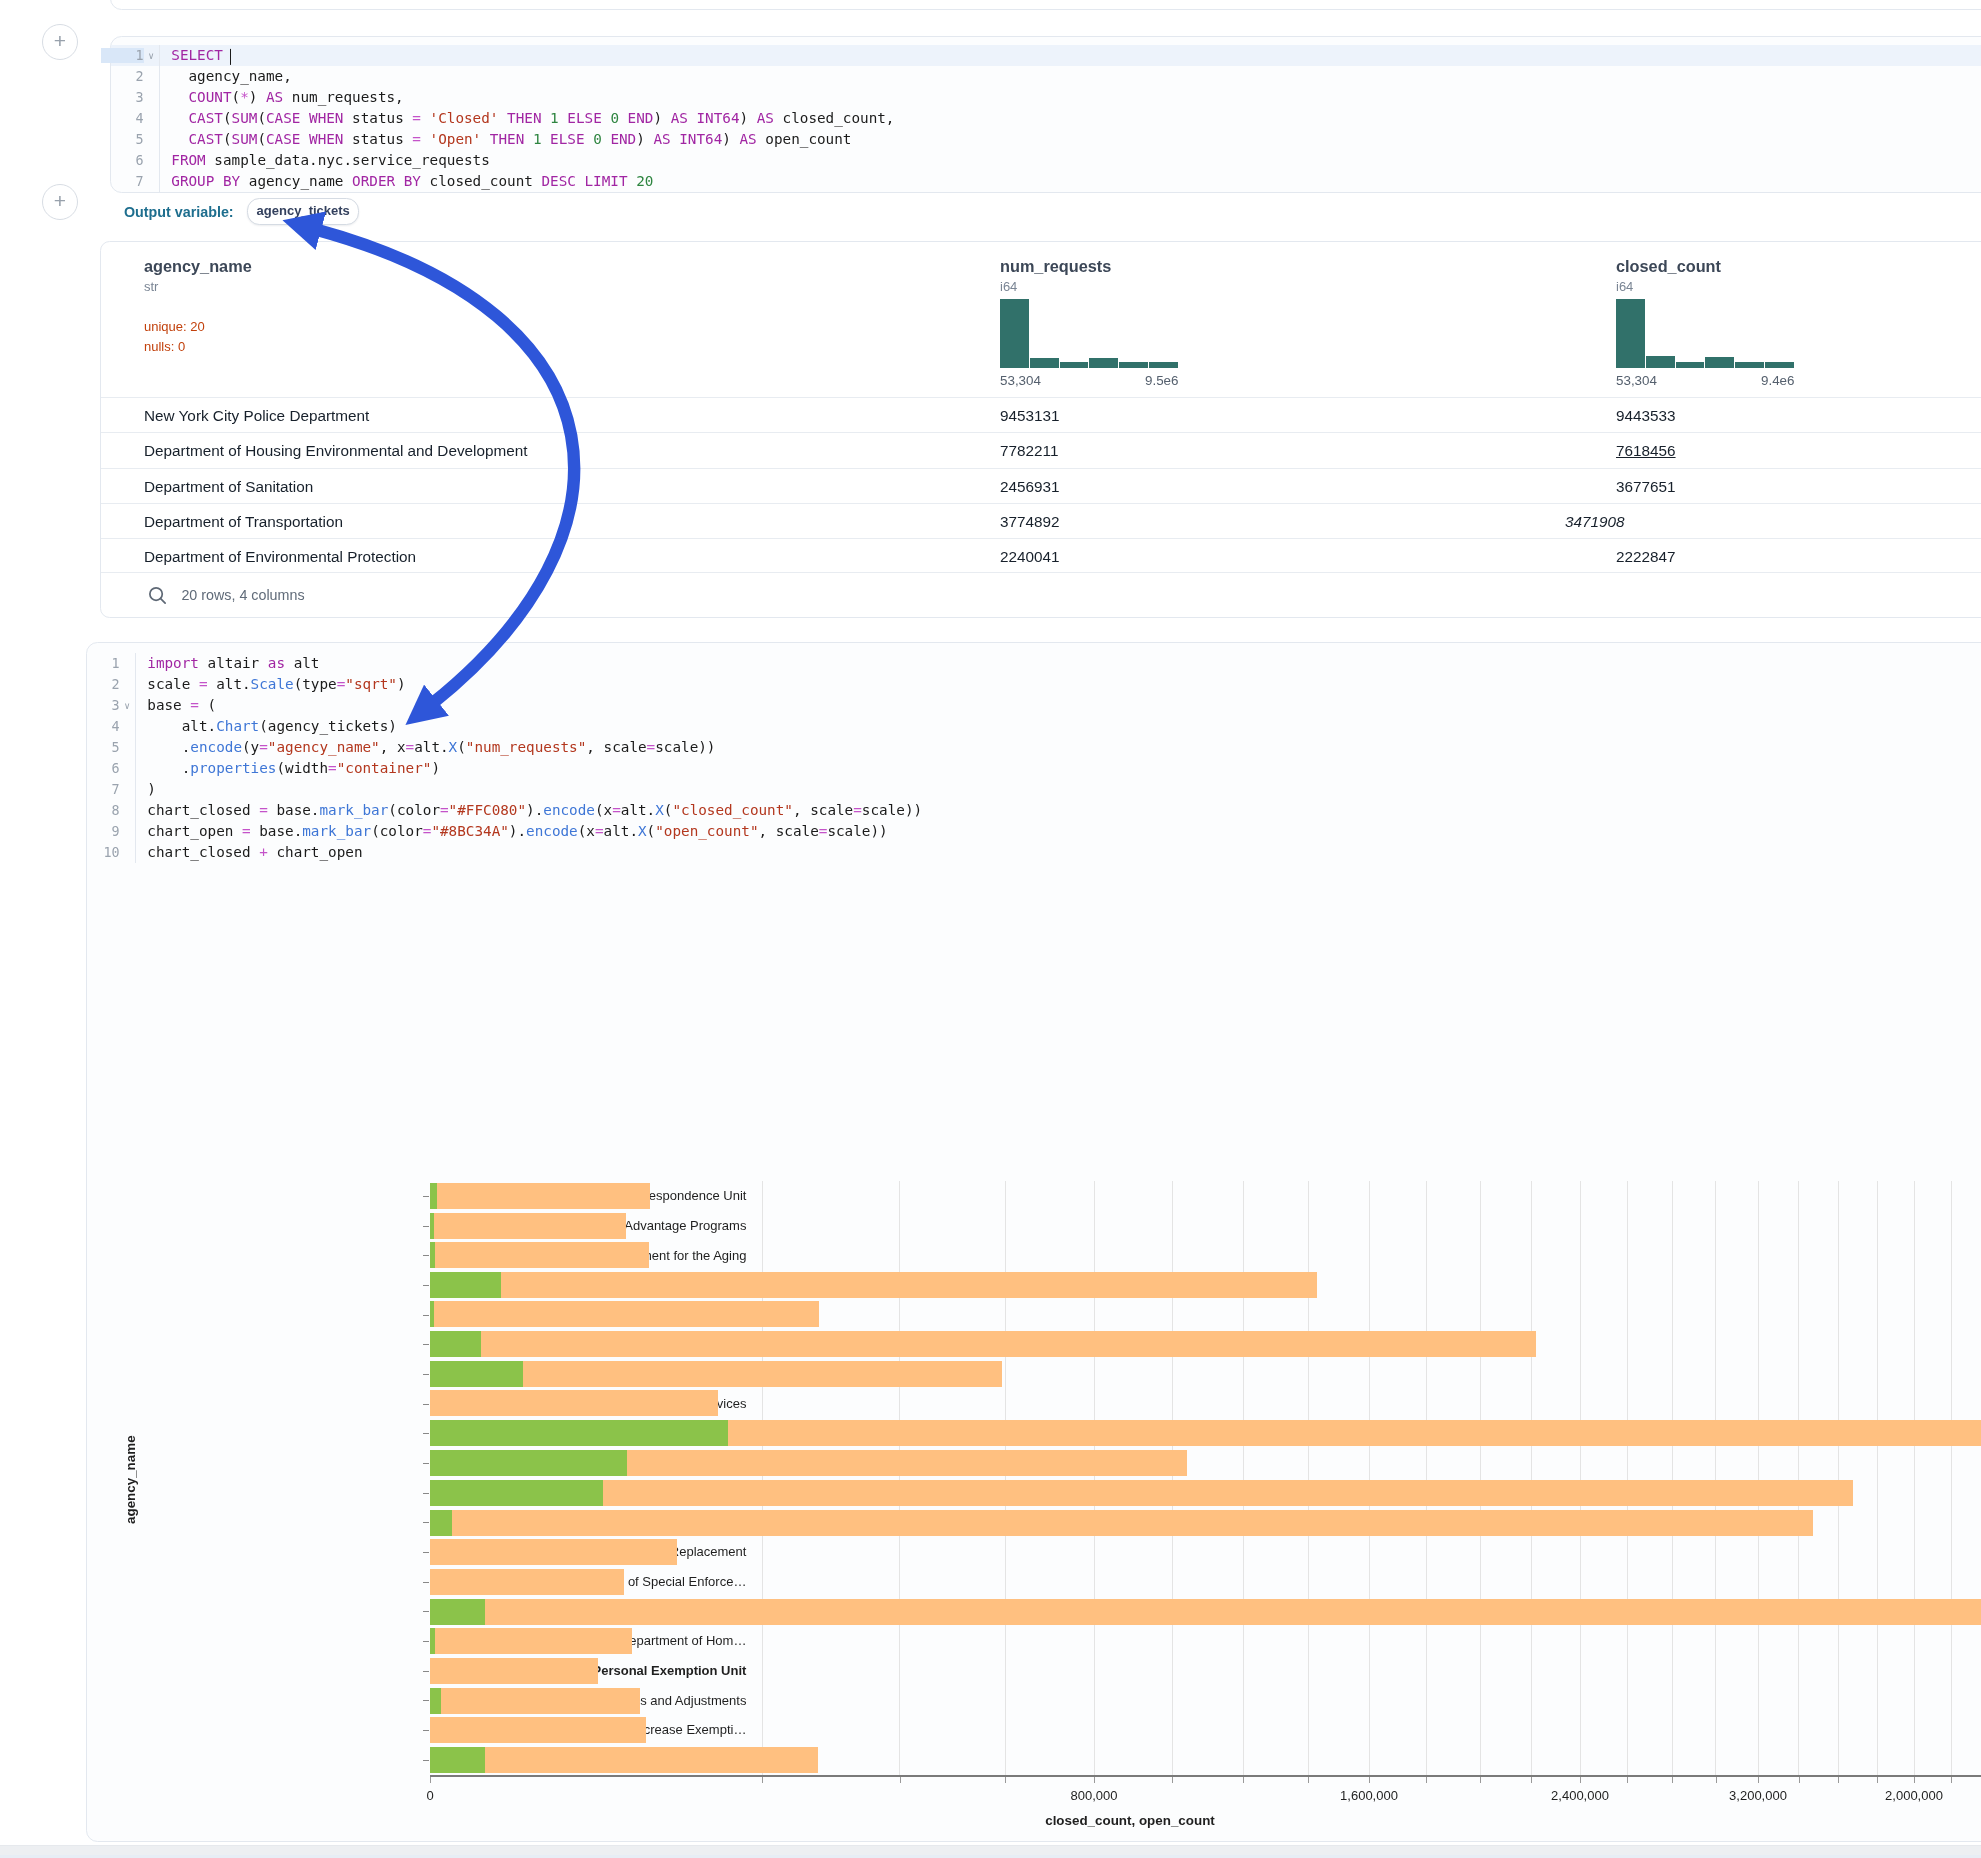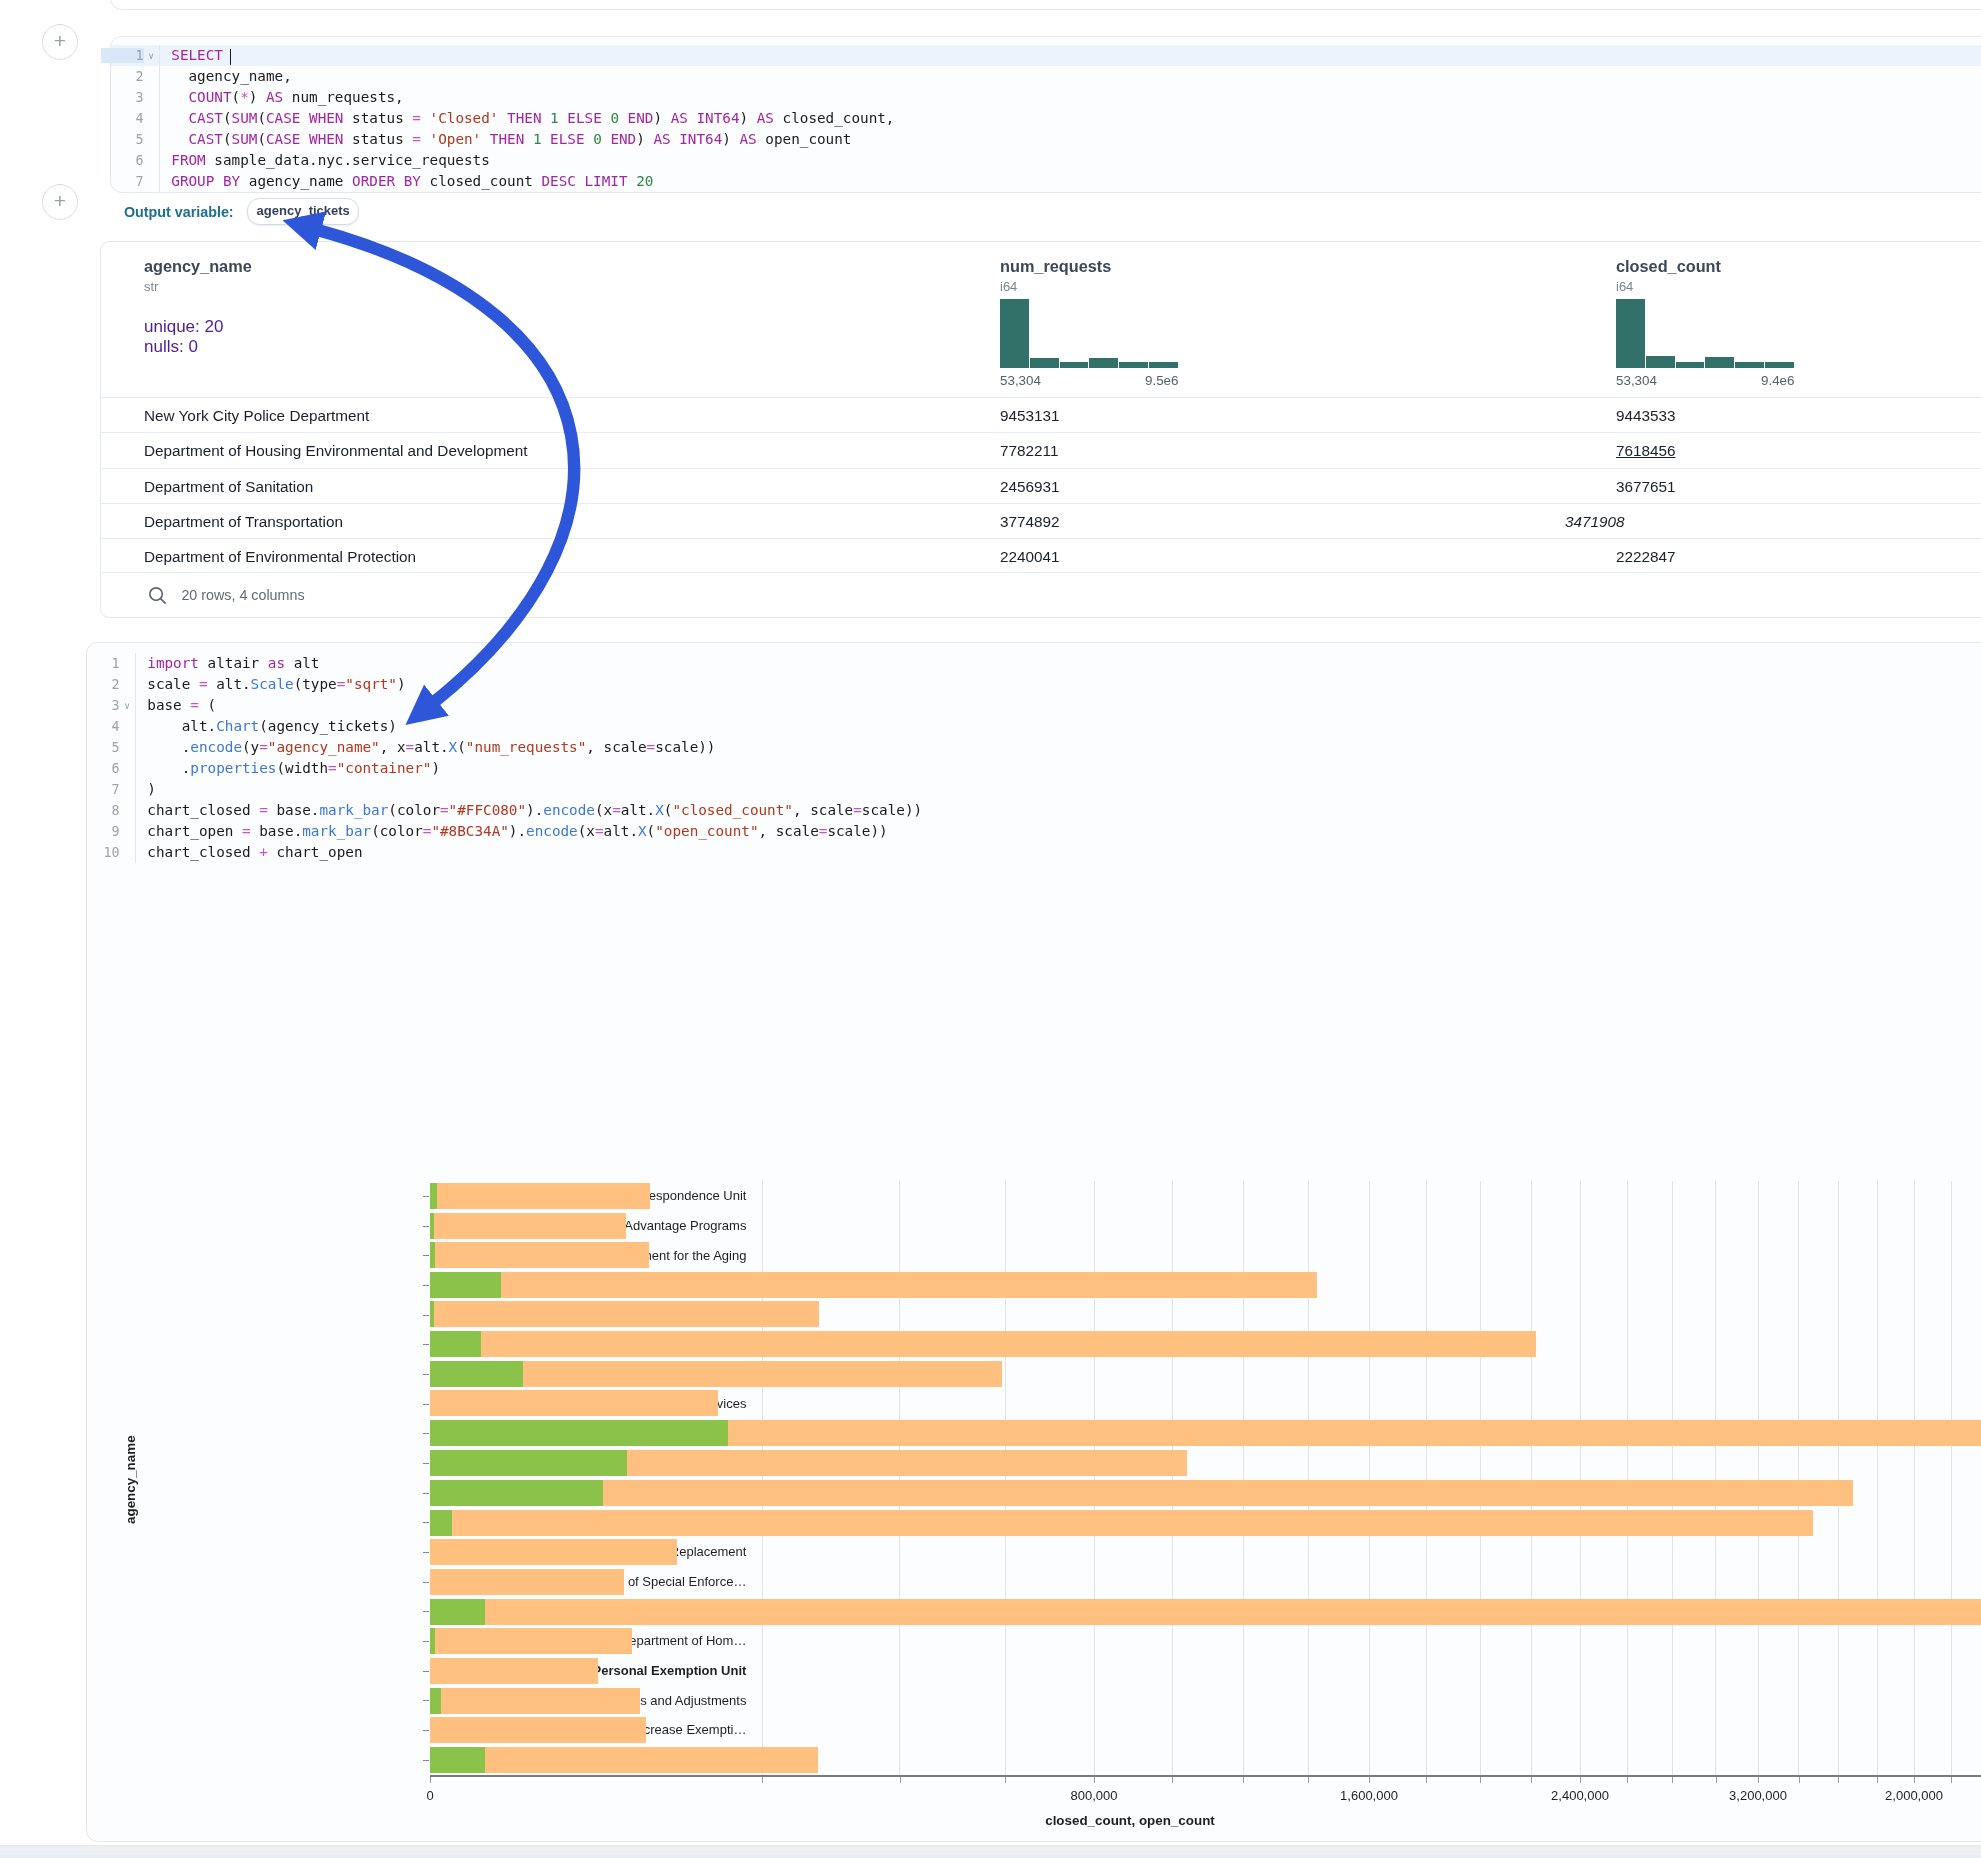--- a/index.html
+++ b/index.html
@@ -30,21 +30,21 @@
   #outvar{position:absolute;left:124px;top:197px;height:29px;display:flex;align-items:center;}
   #outvar .lbl{font-weight:bold;font-size:14.3px;color:#1E6E8E;margin-right:13.4px;}
   #outvar .pill{height:25px;max-width:107px;overflow:hidden;background:#fff;border:1px solid #D5DBE3;
     border-radius:12.4px;box-shadow:0 1px 1.9px rgba(30,40,60,.08);padding:0 8.6px;line-height:24px;
     font-size:13px;font-weight:bold;color:#34415E;white-space:nowrap;cursor:pointer;}
   
   #tablecard{left:100px;top:241px;right:-13.4px;height:375px;background:#fff;border-radius:9.6px;}
   .th-col{position:absolute;top:15.3px;}
   .th-col .cname{font-size:16.3px;font-weight:bold;color:#3C4757;}
   .th-col .ctype{font-size:13px;color:#7A8594;margin-top:2.9px;}
-  .th-col .cstat{font-size:17px;color:#4c1d95;line-height:20px;}
+  .th-col .cstat{font-size:13px;color:#c2410c;line-height:20px;}
   .hist{position:absolute;display:flex;align-items:flex-end;gap:1px;height:69px;width:178px;}
   .hist div{flex:1;background:#31716A;}
   .hist-lab{position:absolute;font-size:13.4px;color:#55606E;}
   .trow{position:absolute;left:0;right:0;height:35px;border-top:1px solid #E8ECF1;font-size:15.3px;color:#17202B;}
   .trow span{position:absolute;top:8.6px;}
   #tfooter{position:absolute;left:0;right:0;bottom:0;height:44px;border-top:1px solid #E8ECF1;
     display:flex;align-items:center;color:#606B79;font-size:14.3px;}
   #tfooter svg{margin-left:46px;margin-right:13.4px;cursor:pointer;}
   
   #pycard{left:86px;top:642px;right:-13.4px;height:1198px;background:#FCFDFE;}

